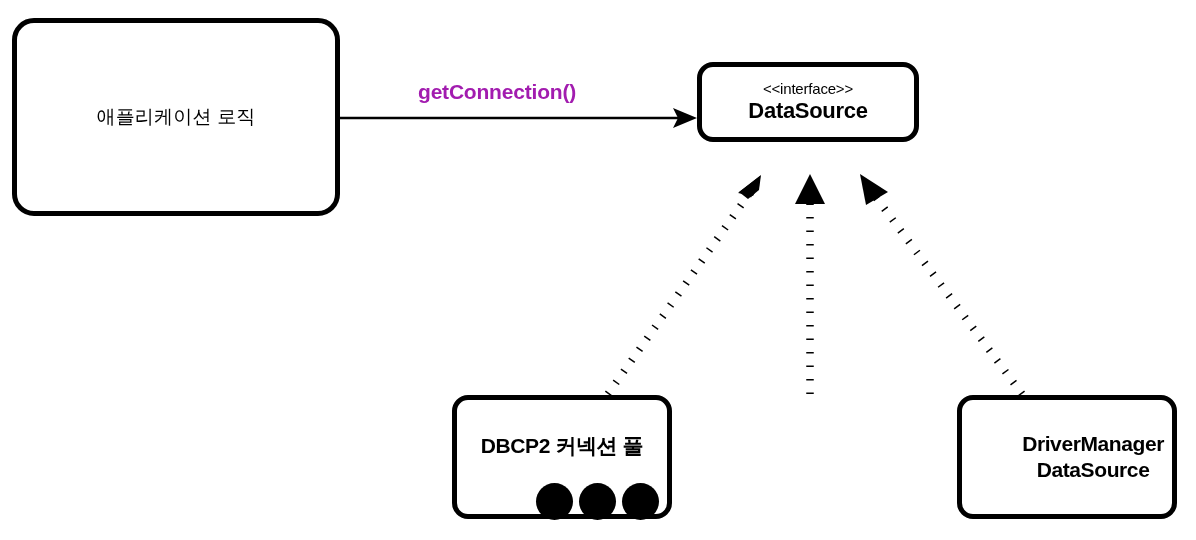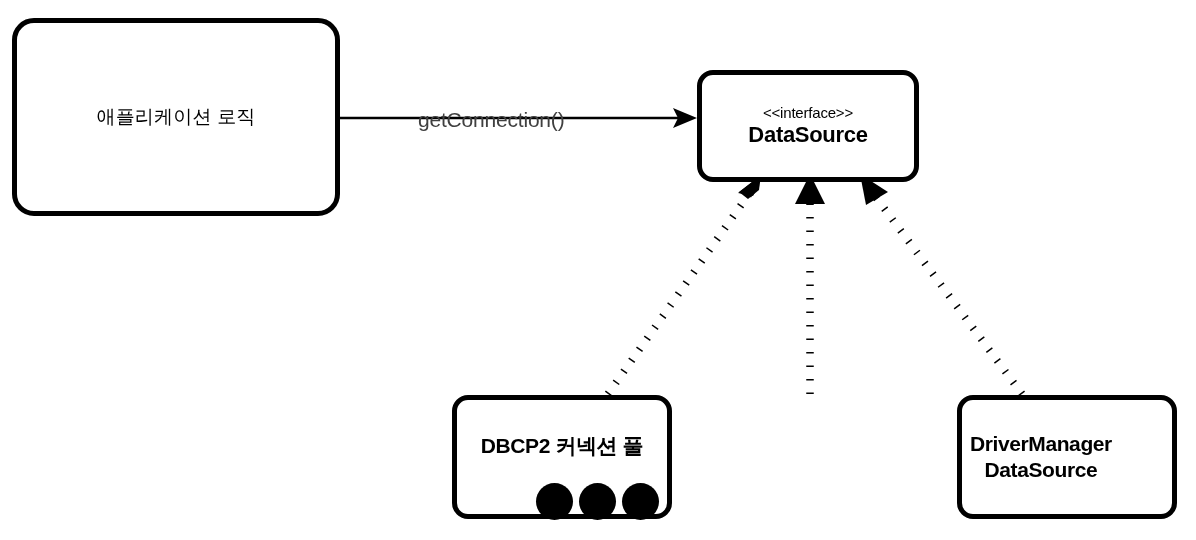--- a/index.html
+++ b/index.html
@@ -46,23 +46,23 @@
     height: 198px;
     border-radius: 22px;
   }
   .node-app .label {
     font-size: 19px;
     font-weight: 400;
     letter-spacing: 0.2px;
   }
   .node-iface {
     left: 697px;
-    top: 70px;
+    top: 62px;
     width: 222px;
-    height: 112px;
+    height: 80px;
     border-radius: 16px;
   }
   .node-iface .stereotype {
     font-size: 15px;
     font-weight: 400;
     line-height: 1.15;
     letter-spacing: -0.2px;
   }
   .node-iface .title {
     font-size: 22px;
@@ -100,37 +100,36 @@
     height: 37px;
     border-radius: 50%;
     background: #000000;
   }
   .node-dbcp2 { left: 452px; width: 220px; }
   .node-hikari { left: 705px; width: 218px; }
   .node-drivermanager {
     left: 957px;
     width: 220px;
     justify-content: center;
-    align-items: flex-start;
+    align-items: flex-end;
   }
   .node-drivermanager .pool-label {
     margin-top: 0;
     font-size: 21px;
     font-weight: 700;
     line-height: 1.25;
     letter-spacing: -0.4px;
   }
   .edge-label {
     position: absolute;
     font-size: 21px;
-    font-weight: 400;
-    color: #404040;
+    font-weight: 700;
+    color: #a21caf;
     letter-spacing: -0.2px;
     white-space: nowrap;
-    margin-top: 28px;
   }
   .edge-label-getconnection {
     left: 418px;
     top: 80px;
   }
 </style>
 </head>
 <body>
 
 <div id="canvas">

